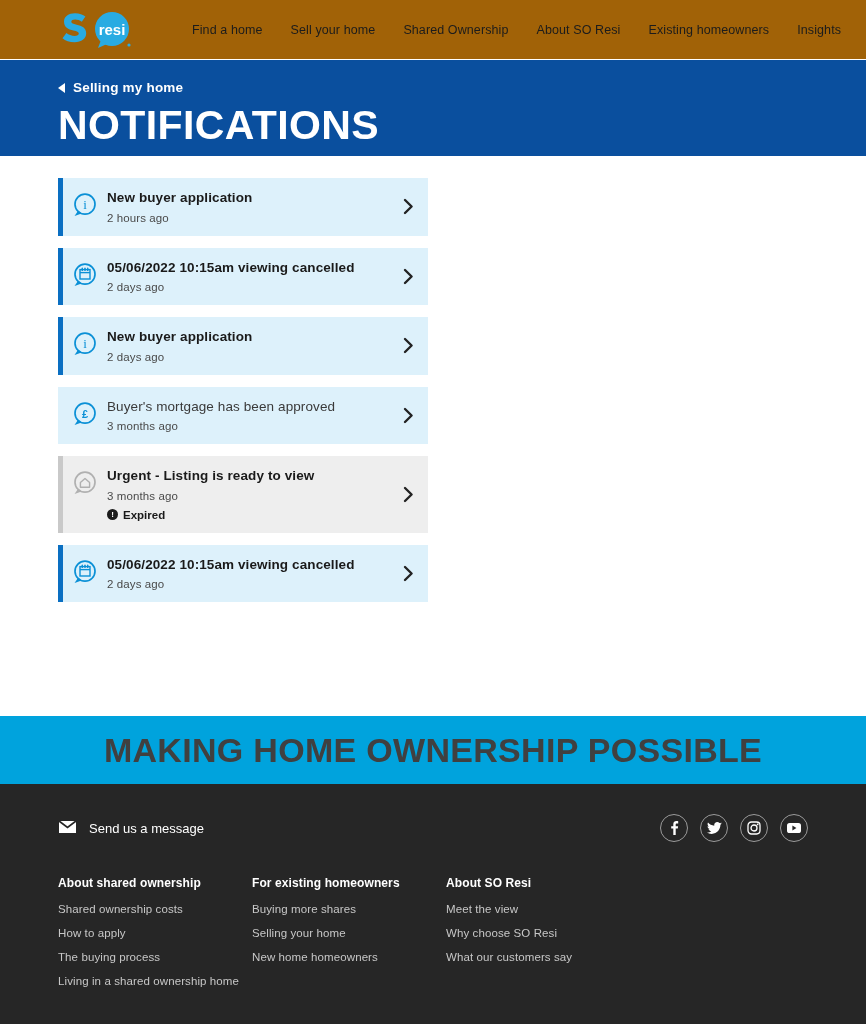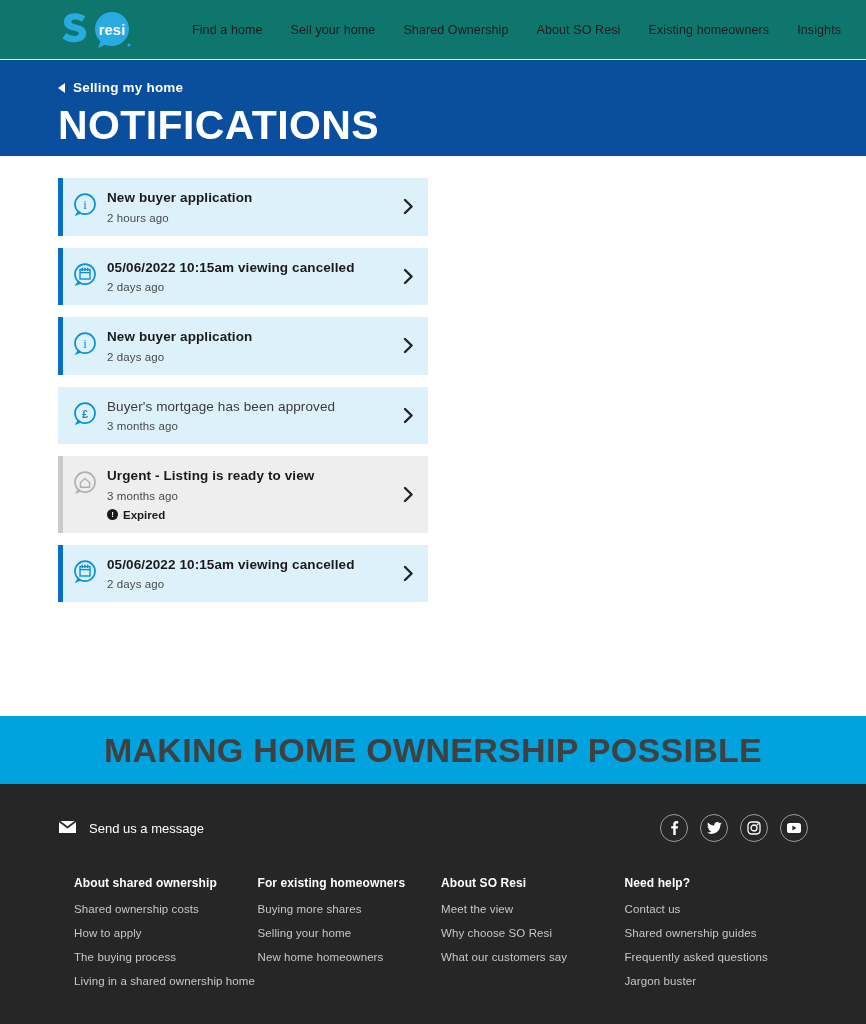--- a/index.html
+++ b/index.html
@@ -6,21 +6,21 @@
   html, body {
     width: 866px;
     background: #ffffff;
     font-family: "Liberation Sans", sans-serif;
     -webkit-font-smoothing: antialiased;
   }
 
   
   .topbar {
     height: 60px;
-    background: #0f766e;
+    background: #a16207;
     display: flex;
     align-items: center;
     padding: 0 28px 0 58px;
     border-bottom: 1px solid #ffffff;
   }
   .logo { display: flex; align-items: center; width: 78px; height: 42px; flex: none; }
   .nav { display: flex; align-items: center; margin-left: 42px; gap: 0; }
   .nav-item {
     font-size: 12.5px;
     color: #1c1c1c;
@@ -171,21 +171,21 @@
   .soc {
     width: 28px; height: 28px;
     border: 1px solid #9a9a9a;
     border-radius: 50%;
     display: flex;
     align-items: center;
     justify-content: center;
     cursor: pointer;
   }
 
-  .cols { display: flex; padding-bottom: 26px; margin-left: 16px; }
+  .cols { display: flex; padding-bottom: 26px; }
   .col { width: 194px; }
   .col-head {
     color: #ffffff;
     font-size: 12px;
     font-weight: bold;
     margin-bottom: 13px;
     letter-spacing: .1px;
   }
   .col a {
     display: block;
@@ -419,22 +419,15 @@
         <a>Buying more shares</a>
         <a>Selling your home</a>
         <a>New home homeowners</a>
       </div>
       <div class="col">
         <div class="col-head">About SO Resi</div>
         <a>Meet the view</a>
         <a>Why choose SO Resi</a>
         <a>What our customers say</a>
       </div>
-      <div class="col">
-        <div class="col-head">Need help?</div>
-        <a>Contact us</a>
-        <a>Shared ownership guides</a>
-        <a>Frequently asked questions</a>
-        <a>Jargon buster</a>
-      </div>
     </div>
 
 </div>
 
 </body></html>

